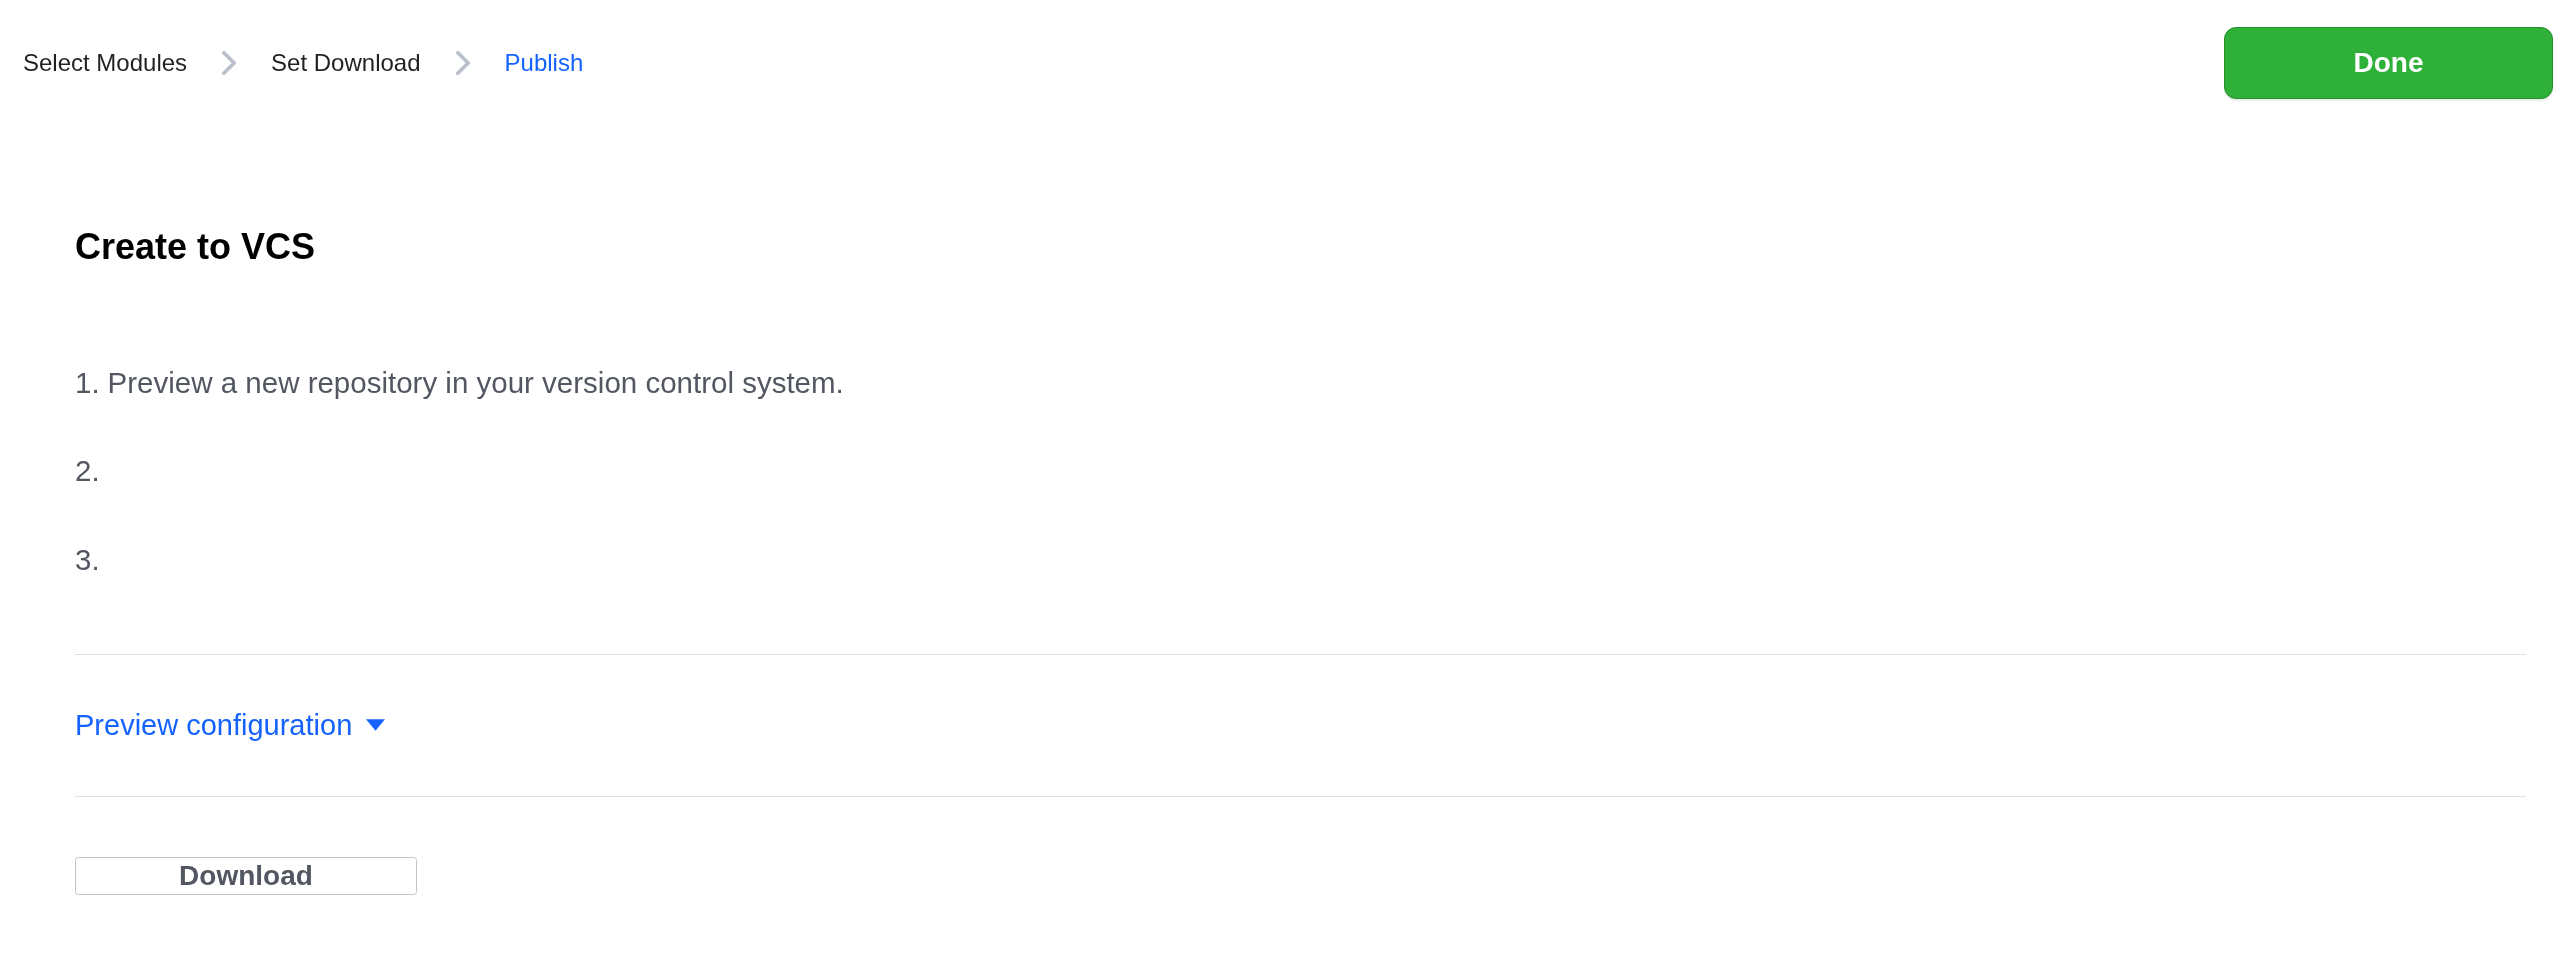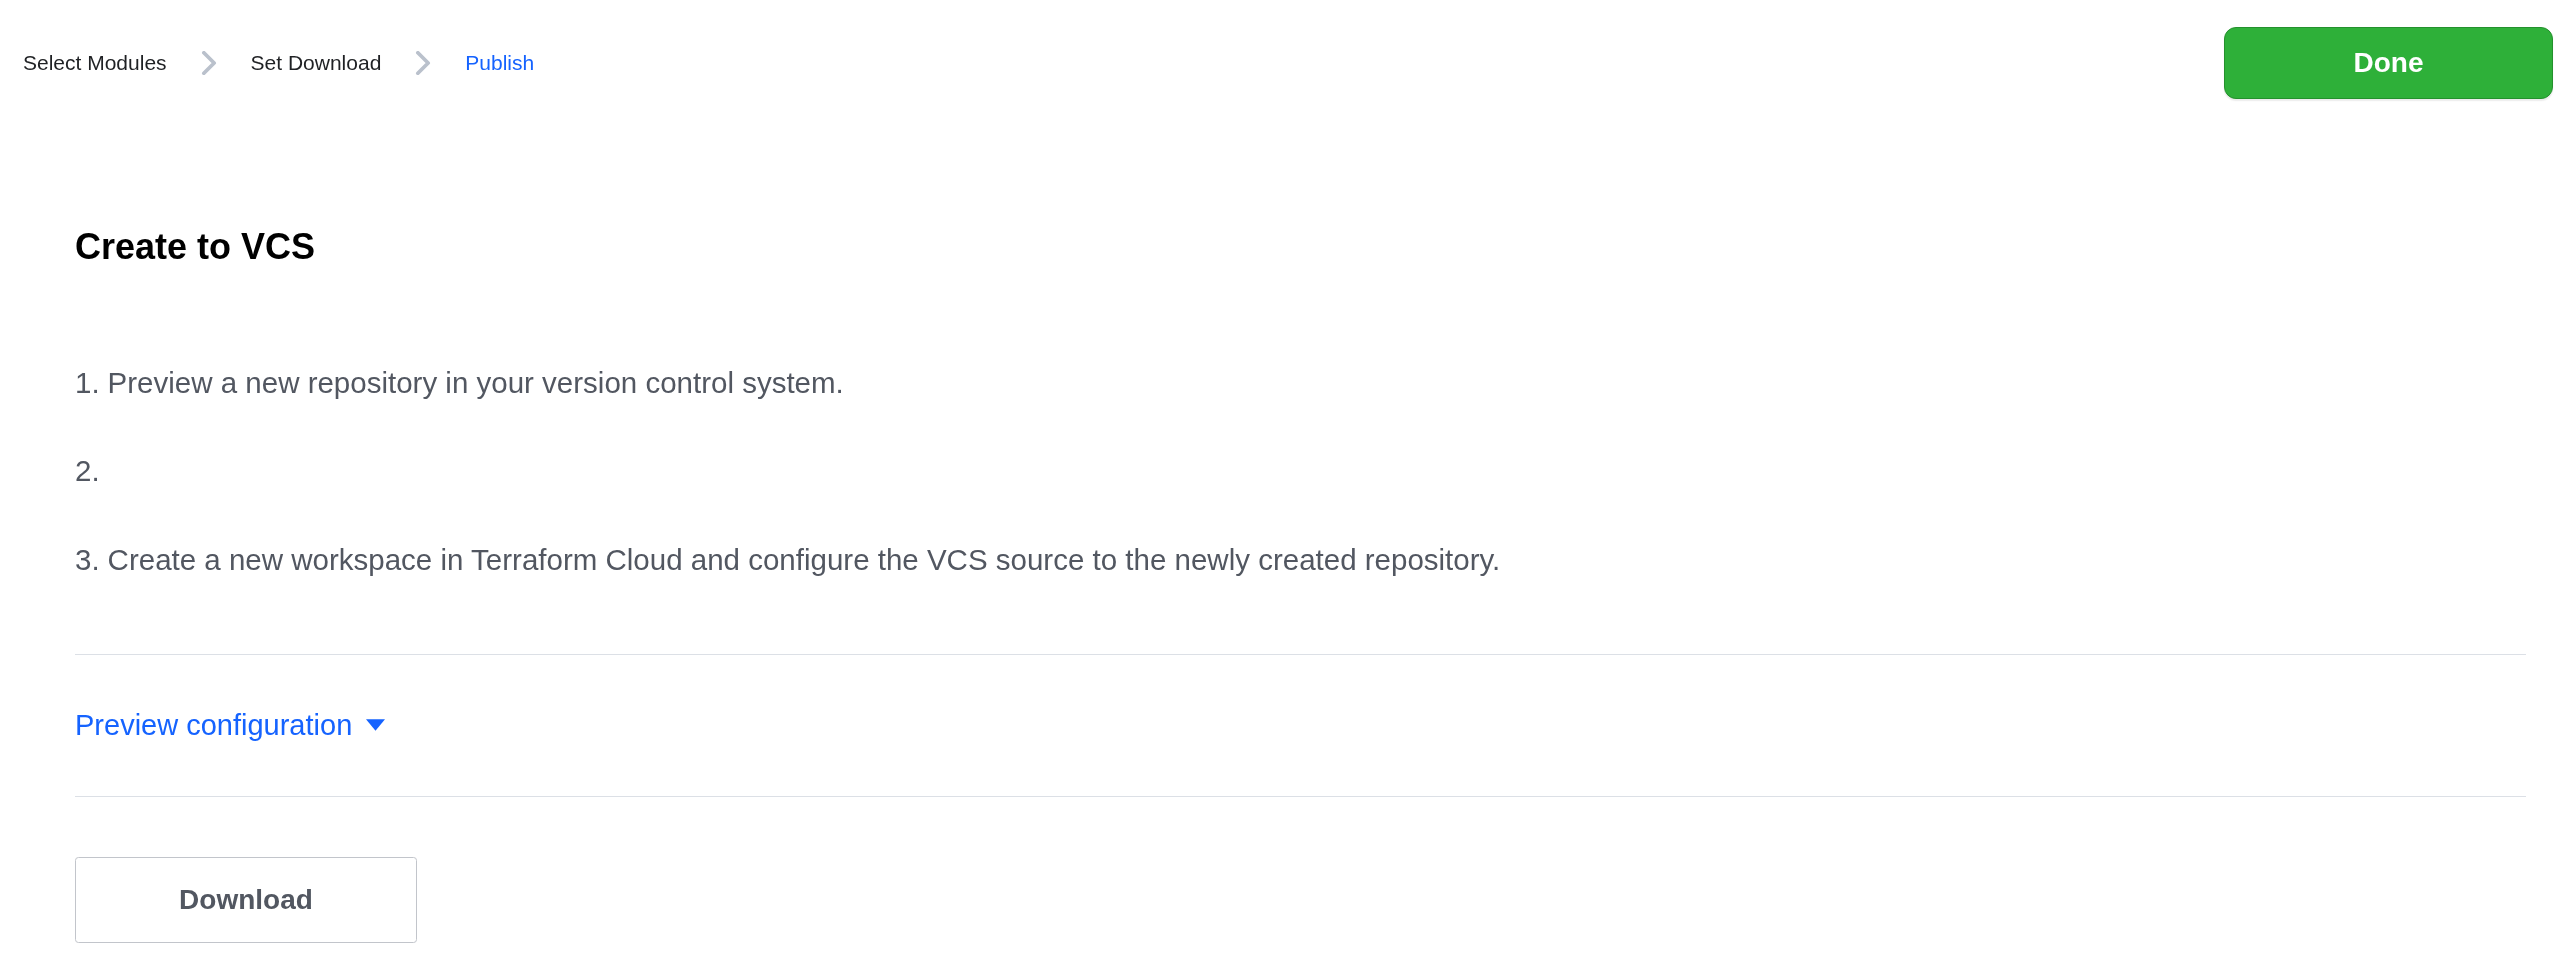--- a/index.html
+++ b/index.html
@@ -18,21 +18,21 @@
     .top-bar {
       display: flex;
       align-items: center;
       justify-content: space-between;
       margin-bottom: 127px;
     }
     .breadcrumb {
       display: flex;
       align-items: center;
       gap: 34px;
-      font-size: 21px;
+      font-size: 24px;
       font-weight: 400;
     }
     .breadcrumb-item {
       color: #1f2124;
     }
     .breadcrumb-item.active {
       color: #1563ff;
     }
     .chevron {
       color: #bac1cc;
@@ -94,21 +94,21 @@
       display: inline-flex;
       align-items: center;
     }
     .download-btn {
       background: #ffffff;
       color: #525761;
       border: 1.3px solid #c2c5cb;
       border-radius: 3.4px;
       font-size: 28px;
       font-weight: 600;
-      padding: 26px 0;
+      padding: 2px 0;
       width: 342px;
       text-align: center;
       cursor: pointer;
     }
     .actions-row {
       display: flex;
     }
   </style>
 </head>
 <body>
@@ -138,21 +138,20 @@
   <div class="steps">
     <div class="step-row">
       <span>1.</span>
       <span>Preview a new repository in your version control system.</span>
     </div>
     <div class="step-row">
       <span>2.</span>
     </div>
     <div class="step-row">
       <span>3.</span>
-      <span>Create a new workspace in Terraform Cloud and configure the VCS source to the newly created repository.</span>
     </div>
   </div>
 
   <hr class="divider">
 
   <div class="preview-link">
     <span>Preview configuration</span>
     <span class="caret-down">
       <svg width="19" height="12" viewBox="0 0 10 6">
           <path d="M0 0 L10 0 L5 6 Z" fill="#1563ff"></path>

